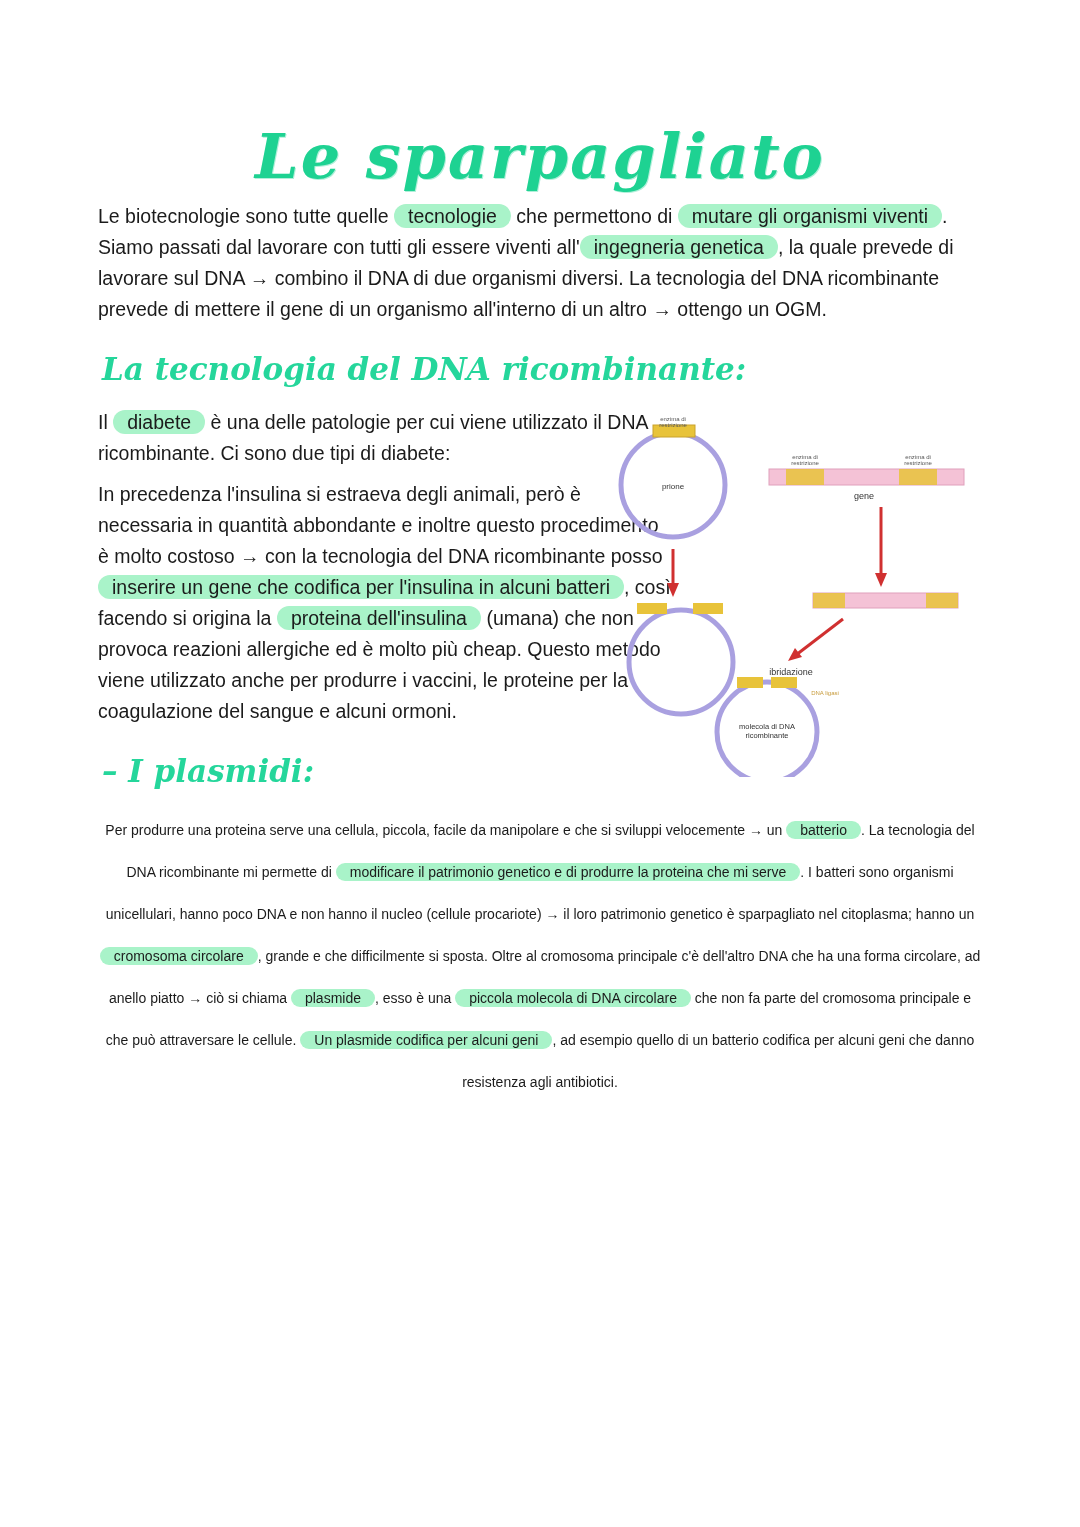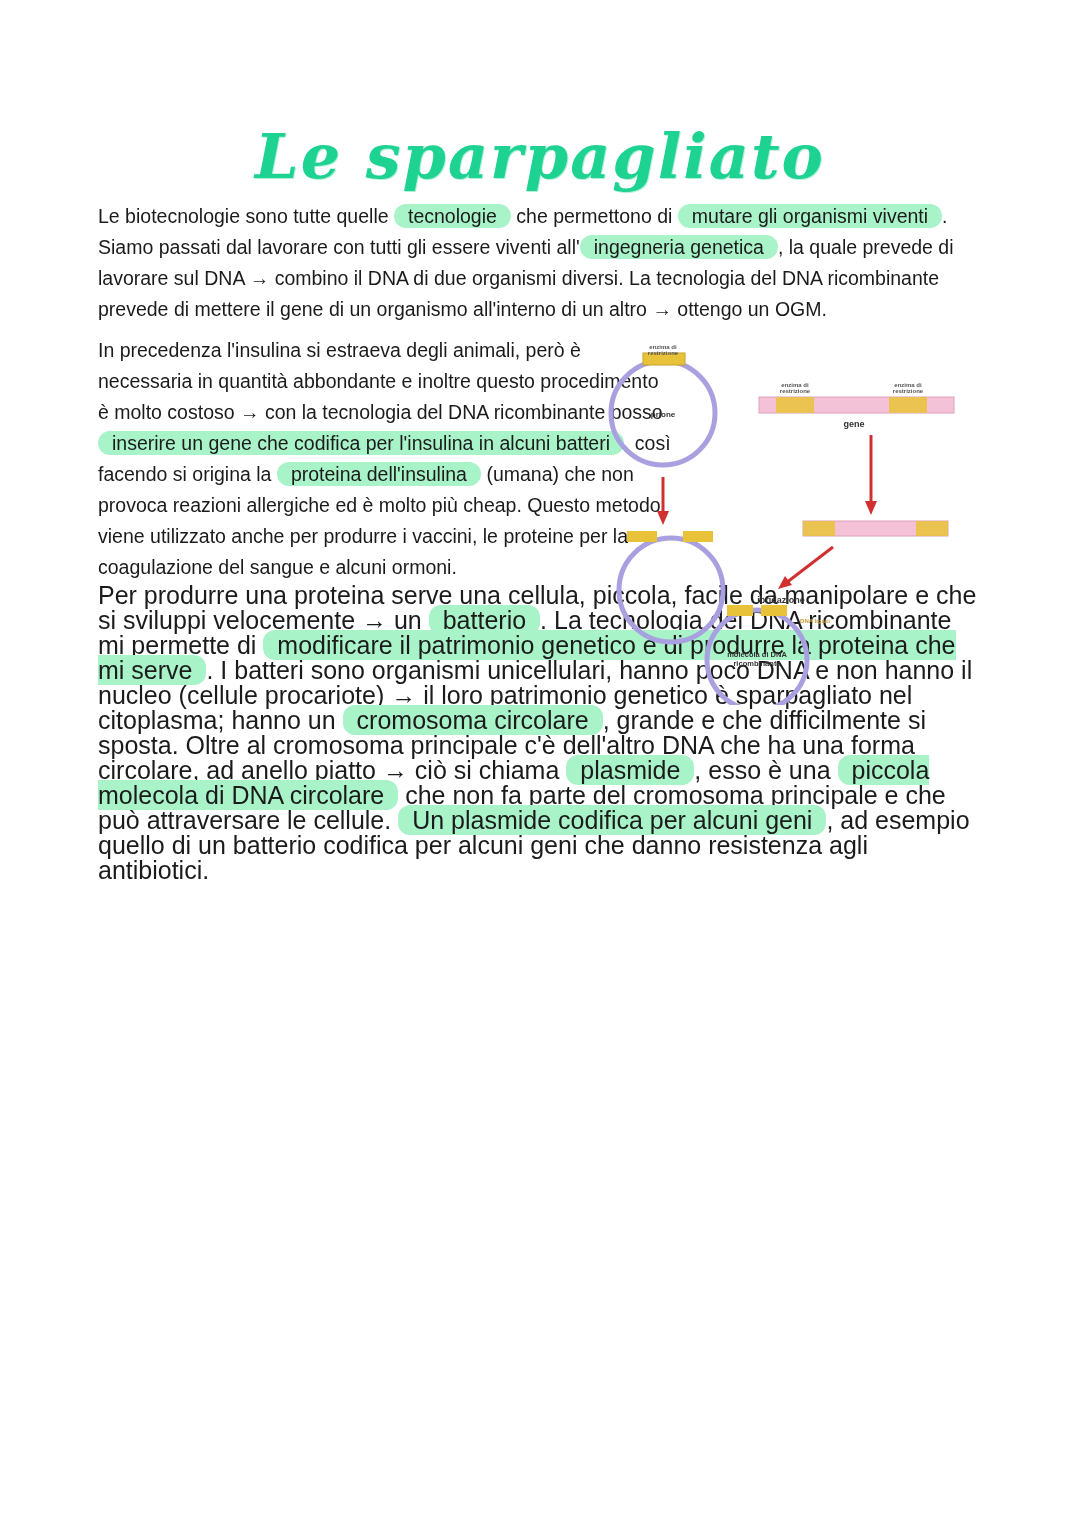--- a/index.html
+++ b/index.html
@@ -72,44 +72,45 @@
   }
   ul {
     margin: 12px 0 12px 0;
     padding-left: 46px;
   }
   li {
     margin-bottom: 2px;
   }
   .figure {
     position: absolute;
-    right: 16px;
+    right: 6px;
     top: 0px;
     width: 395px;
     height: 370px;
-    font-weight: bold;
   }
   .fulltext {
-    font-size: 25px;
-    line-height: 25px;
+    font-size: 14px;
+    line-height: 42px;
+    text-align: center;
   }
 </style>
 </head>
 <body>
 
 <div class="page">
 
   <h1 class="title">Le sparpagliato</h1>
 
   <div class="content">
 
     <p class="para">
       <span>Le biotecnologie sono tutte quelle </span><span class="hl">tecnologie</span><span> che permettono di </span><span class="hl">mutare gli organismi viventi</span><span>. Siamo passati dal lavorare con tutti gli essere viventi all'</span><span class="hl">ingegneria genetica</span><span>, la quale prevede di lavorare sul DNA → combino il DNA di due organismi diversi. La tecnologia del DNA ricombinante prevede di mettere il gene di un organismo all'interno di un altro → ottengo un OGM.</span>
     </p>
 
+    <h2 class="section">La tecnologia del DNA ricombinante:</h2>
 
     <div class="two-col">
 
       <div class="figure">
         <svg viewBox="0 0 395 370" width="395" height="370">
 
           <circle cx="92" cy="78" r="52" fill="none" stroke="#a9a0e0" stroke-width="5"></circle>
           <rect x="72" y="18" width="42" height="12" fill="#e8c33a" stroke="#c9a22c" stroke-width="1"></rect>
           <text x="92" y="14" font-size="6" fill="#555" text-anchor="middle" font-family="Liberation Sans, sans-serif">enzima di</text>
           <text x="92" y="20" font-size="6" fill="#555" text-anchor="middle" font-family="Liberation Sans, sans-serif">restrizione</text>
@@ -145,27 +146,33 @@
           <circle cx="186" cy="325" r="50" fill="none" stroke="#a9a0e0" stroke-width="5"></circle>
           <rect x="156" y="270" width="26" height="11" fill="#e8c33a"></rect>
           <rect x="190" y="270" width="26" height="11" fill="#e8c33a"></rect>
           <text x="244" y="288" font-size="6" fill="#c79a3a" text-anchor="middle" font-family="Liberation Sans, sans-serif">DNA ligasi</text>
           <text x="186" y="322" font-size="7.5" fill="#333" text-anchor="middle" font-family="Liberation Sans, sans-serif">molecola di DNA</text>
           <text x="186" y="331" font-size="7.5" fill="#333" text-anchor="middle" font-family="Liberation Sans, sans-serif">ricombinante</text>
         </svg>
       </div>
 
       <div class="left-col">
+        <p class="para">
+          <span>Il </span><span class="hl">diabete</span><span> è una delle patologie per cui viene utilizzato il DNA ricombinante. Ci sono due tipi di diabete:</span>
+        </p>
 
 
         <p>
           <span>In precedenza l'insulina si estraeva degli animali, però è necessaria in quantità abbondante e inoltre questo procedimento è molto costoso → con la tecnologia del DNA ricombinante posso </span><span class="hl">inserire un gene che codifica per l'insulina in alcuni batteri</span><span>, così facendo si origina la </span><span class="hl">proteina dell'insulina</span><span> (umana) che non provoca reazioni allergiche ed è molto più cheap. Questo metodo viene utilizzato anche per produrre i vaccini, le proteine per la coagulazione del sangue e alcuni ormoni.</span>
         </p>
       </div>
     </div>
 
+    <h2 class="section section-sub">
+      <span>– </span><span>I plasmidi</span><span>:</span>
+    </h2>
 
     <p class="fulltext">
       <span>Per produrre una proteina serve una cellula, piccola, facile da manipolare e che si sviluppi velocemente → un </span><span class="hl">batterio</span><span>. La tecnologia del DNA ricombinante mi permette di </span><span class="hl">modificare il patrimonio genetico e di produrre la proteina che mi serve</span><span>. I batteri sono organismi unicellulari, hanno poco DNA e non hanno il nucleo (cellule procariote) → il loro patrimonio genetico è sparpagliato nel citoplasma; hanno un </span><span class="hl">cromosoma circolare</span><span>, grande e che difficilmente si sposta. Oltre al cromosoma principale c'è dell'altro DNA che ha una forma circolare, ad anello piatto → ciò si chiama </span><span class="hl">plasmide</span><span>, esso è una </span><span class="hl">piccola molecola di DNA circolare</span><span> che non fa parte del cromosoma principale e che può attraversare le cellule. </span><span class="hl">Un plasmide codifica per alcuni geni</span><span>, ad esempio quello di un batterio codifica per alcuni geni che danno resistenza agli antibiotici.</span>
     </p>
 
   </div>
 </div>
 
 </body></html>

